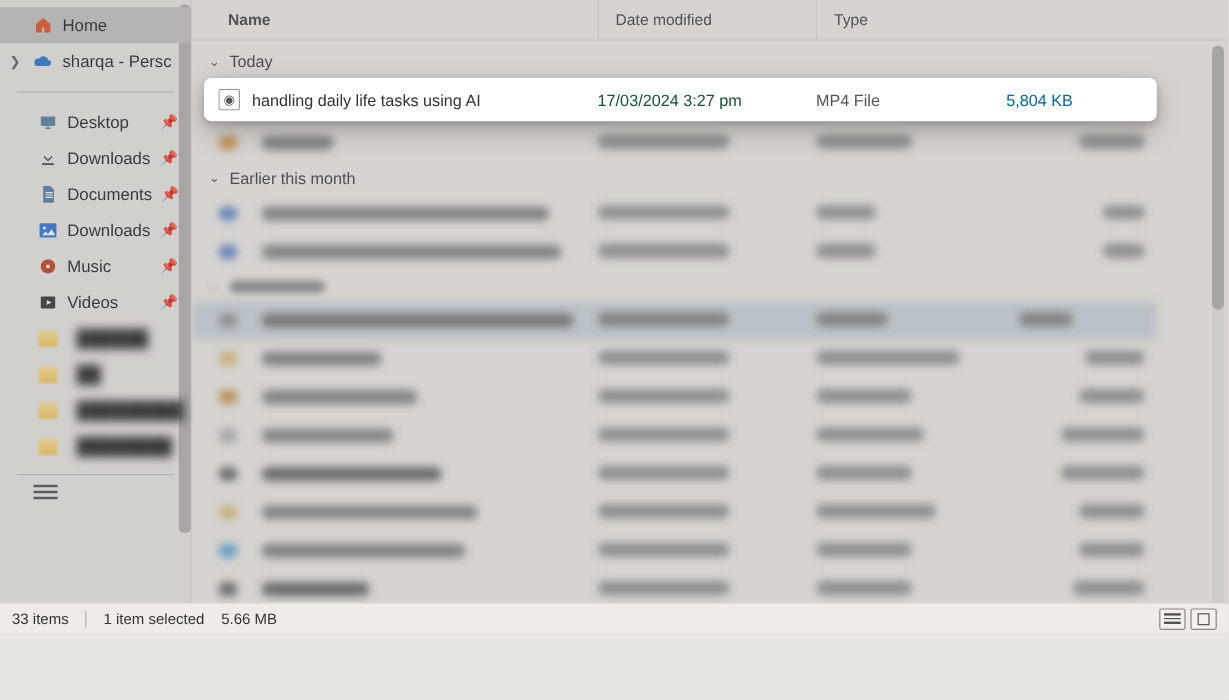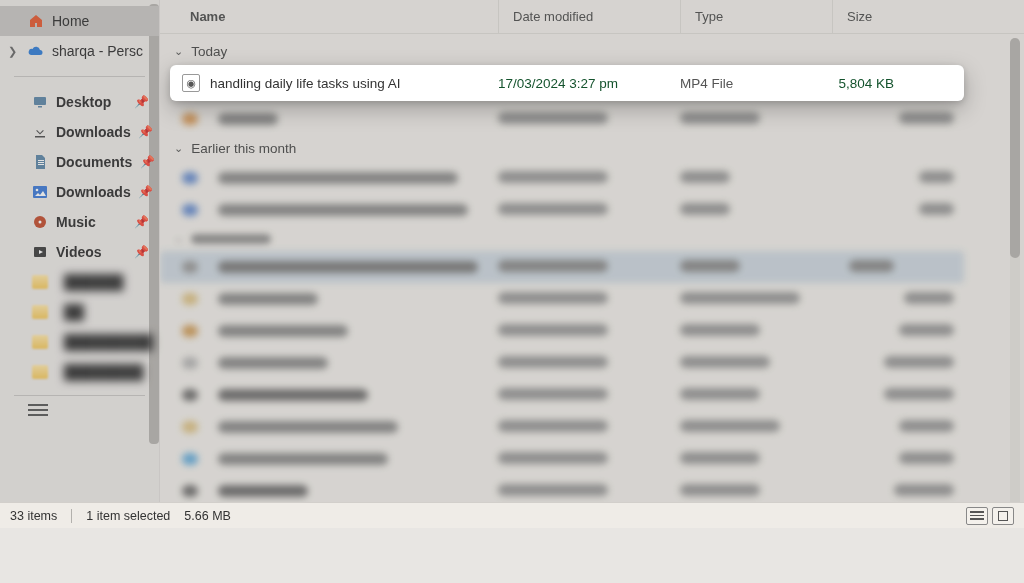--- a/index.html
+++ b/index.html
@@ -54,21 +54,21 @@
   .sidebar .nav-item .ico {
     width: 16px; height: 16px;
     display: inline-flex; align-items: center; justify-content: center;
     font-size: 14px;
   }
   .sidebar .sep {
     height: 1px;
     background: rgba(0,0,0,0.15);
     margin: 10px 14px;
   }
-  .sidebar .quick-list .nav-item { padding-left: 32px; font-weight: bold; }
+  .sidebar .quick-list .nav-item { padding-left: 32px; }
   .sidebar .quick-list .pin {
     margin-left: auto;
     margin-right: 10px;
     font-size: 12px;
     color: #5a5a5a;
   }
   .sidebar .folder-list .nav-item { padding-left: 32px; }
   .sidebar .folder-list .folder-ico {
     width: 16px; height: 14px;
     background: linear-gradient(#ffe6a6,#f5c95b);
@@ -149,21 +149,21 @@
     align-items: center;
     height: 32px;
     font-size: 13.5px;
     color: #333;
     padding-left: 22px;
   }
   .row .cell { overflow:hidden; white-space:nowrap; }
   .row .cell.name { width: 316px; display:flex; align-items:center; gap:10px; }
   .row .cell.date { width: 182px; color:#14532d; }
   .row .cell.type { width: 152px; color:#555; }
-  .row .cell.size { flex:1; color:#14532d; text-align:right; padding-right:70px; }
+  .row .cell.size { flex:1; color:#0369a1; text-align:right; padding-right:70px; }
   .row.highlight {
     position: relative;
     z-index: 10;
     background: #ffffff;
     border-radius: 6px;
     margin: 0 60px 2px 10px;
     padding-left: 12px;
     box-shadow: 0 8px 22px rgba(0,0,0,0.25), 0 2px 6px rgba(0,0,0,0.15);
     height: 36px;
   }
@@ -332,21 +332,20 @@
 
       <div class="bottom-sep"></div>
       <span class="net-icon"></span>
     </nav>
 
     <main class="main">
       <div class="columns">
         <div class="col name">Name</div>
         <div class="col date">Date modified</div>
         <div class="col type">Type</div>
-        <div class="col size">Size</div>
       </div>
 
       <div class="content">
         <div class="scroll-indicator">
           <div class="track"></div>
             <div class="thumb"></div>
         </div>
 
         <div class="group-header">
           <span class="chev">⌄</span>

